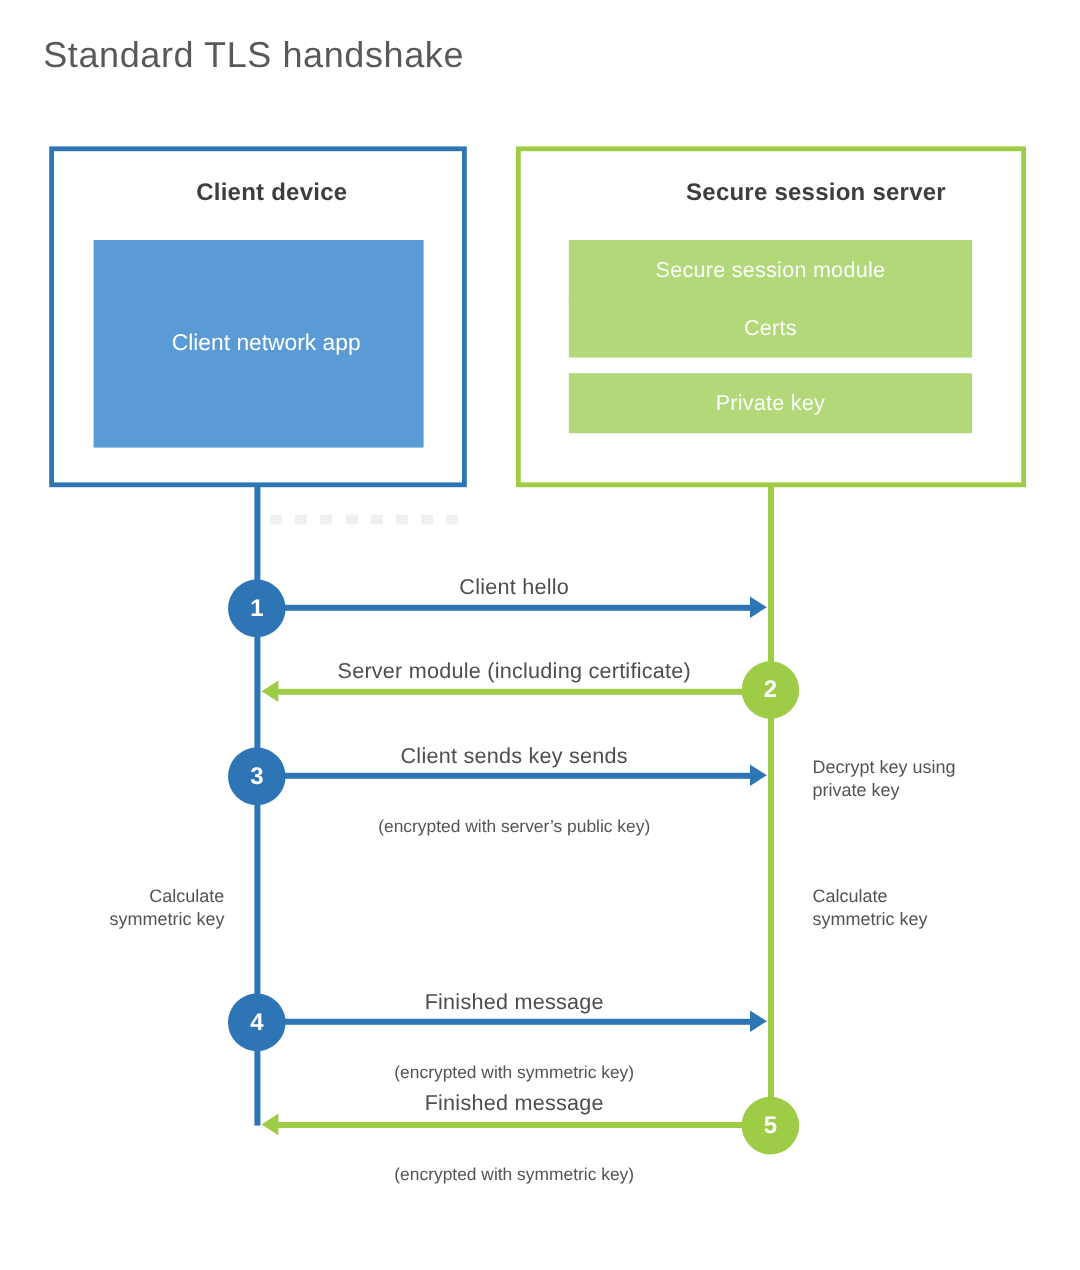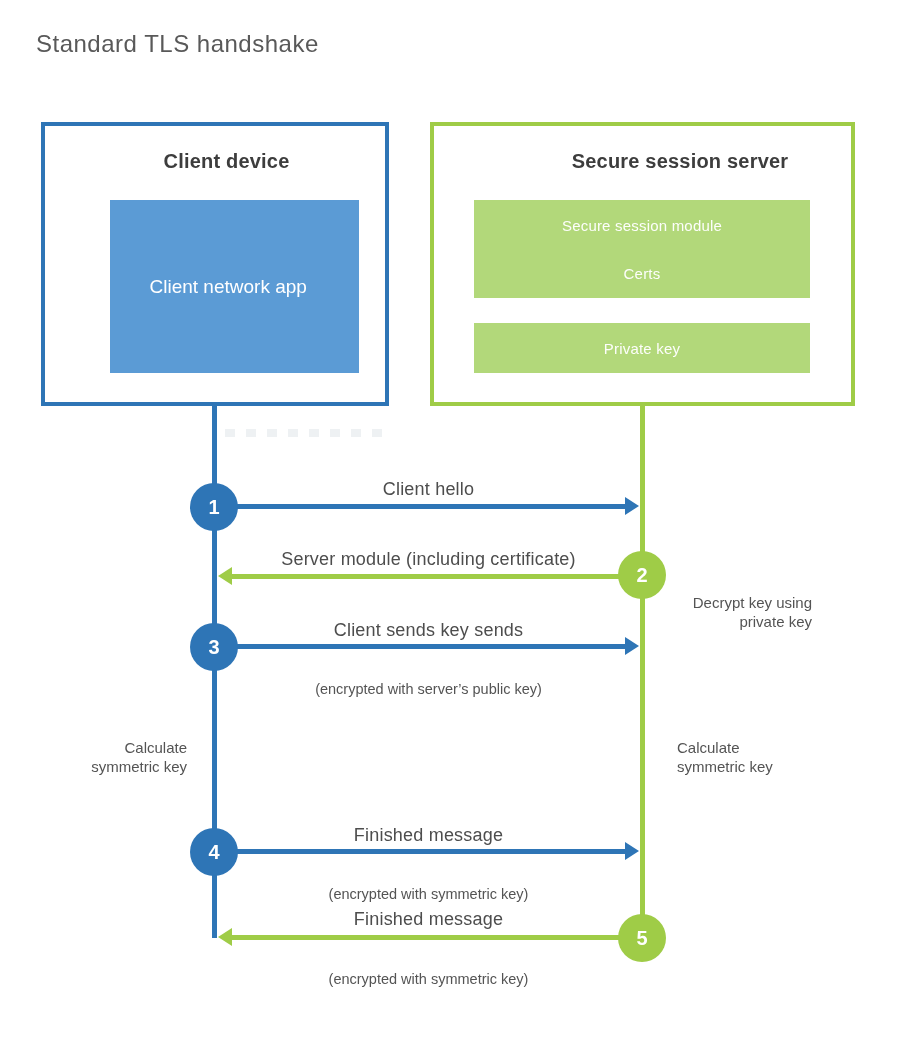--- a/index.html
+++ b/index.html
@@ -15,48 +15,48 @@
   *{margin:0;padding:0;box-sizing:border-box;}
   html,body{background:#fff;}
   body{
     font-family:"Liberation Sans","DejaVu Sans",sans-serif;
     width:900px;height:1058px;position:relative;overflow:hidden;
   }
   .abs{position:absolute;}
 
   .page-title{
     left:36px;top:30px;
-    font-size:24px;font-weight:300;color:var(--title);letter-spacing:.5px;
+    font-size:30px;font-weight:300;color:var(--title);letter-spacing:.5px;
   }
 
   
   .device-box{border:4px solid;background:#fff;}
   .client-box{left:41px;top:122px;width:348px;height:284px;border-color:var(--blue);}
   .server-box{left:430px;top:122px;width:425px;height:284px;border-color:var(--green);}
   .box-heading{
     font-size:20px;font-weight:700;color:var(--heading);
     text-align:center;letter-spacing:.2px;
   }
   .client-heading{left:41px;top:150px;width:371px;}
   .server-heading{left:430px;top:150px;width:500px;}
 
   .app-box{
-    left:78px;top:200px;width:249px;height:173px;
+    left:78px;top:200px;width:275px;height:173px;
     background:var(--blue-fill);color:#fff;
-    display:flex;align-items:center;justify-content:center;text-align:left;
-    font-size:19px;line-height:1.55;margin-left:32px;
+    display:flex;align-items:center;justify-content:center;text-align:right;
+    font-size:19px;line-height:1.55;
   }
   .app-box span{display:block;width:170px;}
 
   .module-bar{
     left:474px;width:336px;height:50px;background:var(--green-fill);
     color:#fdfefb;display:flex;align-items:center;justify-content:center;
-    font-size:15px;letter-spacing:.2px;
+    font-size:18px;letter-spacing:.2px;
   }
-  .bar-1{top:200px;} .bar-2{top:248px;} .bar-3{top:323px;}
+  .bar-1{top:200px;} .bar-2{top:248px;} .bar-3{top:311px;}
 
   
   .lifeline{width:5px;top:405px;height:533px;}
   .lifeline-client{left:212px;background:var(--blue);}
   .lifeline-server{left:640px;background:var(--green);}
 
   
   .ghost-dashes{
     left:225px;top:429px;width:162px;height:8px;
     background:repeating-linear-gradient(90deg,#eef1f3 0 10px,transparent 10px 21px);
@@ -106,21 +106,21 @@
     font-size:14.5px;color:var(--note);margin-top:24px;
   }
   .label-1{top:479px;}
   .label-2{top:549px;}
   .label-3{top:620px;} .sub-3{top:657px;}
   .label-4{top:825px;} .sub-4{top:862px;}
   .label-5{top:909px;} .sub-5{top:947px;}
 
   
   .side-note{font-size:15px;color:var(--note);line-height:1.25;}
-  .note-decrypt{left:677px;top:594px;width:135px;text-align:right;}
+  .note-decrypt{left:677px;top:631px;width:135px;}
   .note-calc-right{left:677px;top:739px;width:110px;}
   .note-calc-left{left:60px;top:739px;width:127px;text-align:right;}
 </style>
 </head>
 <body>
 
 <div class="abs page-title">Standard TLS handshake</div>
 
 <div class="abs device-box client-box"></div>
 <div class="abs box-heading client-heading">Client device</div>

